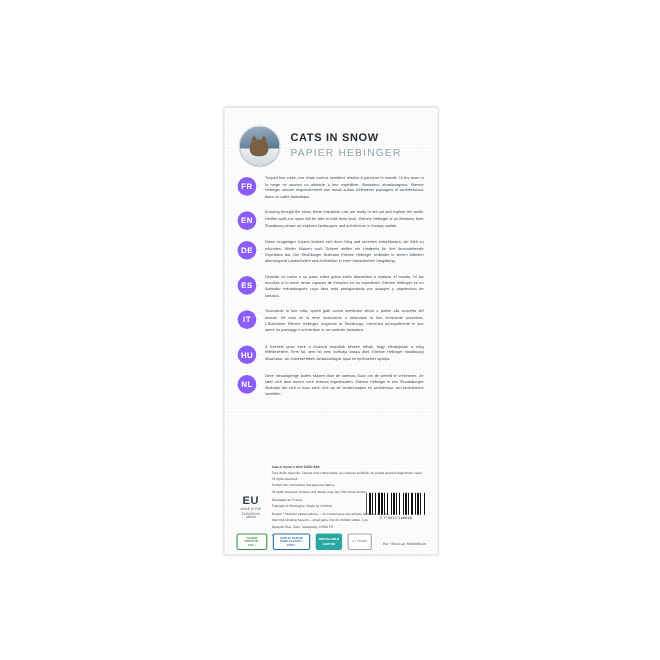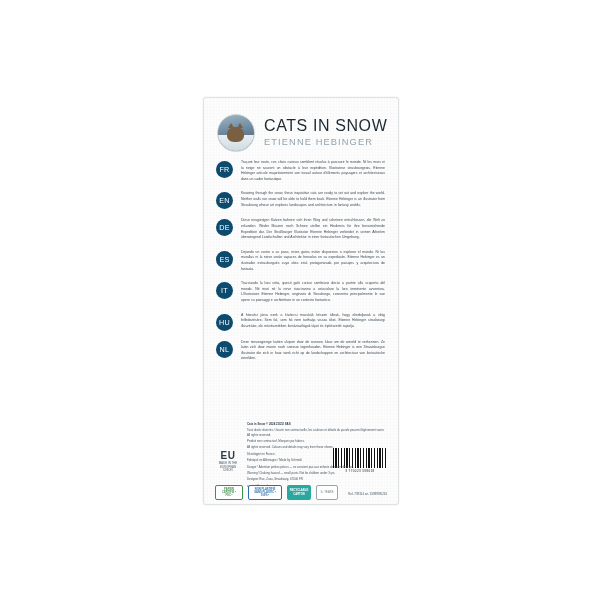--- a/index.html
+++ b/index.html
@@ -93,22 +93,22 @@
     border-bottom: 5px solid #7b5f43;
   }
   .cover-thumb .cat::before { left: 1px; }
   .cover-thumb .cat::after  { right: 1px; }
 
   .titles {
     margin-left: 9px;
     line-height: 1.05;
   }
   .title-main {
-    font-size: 16px;
-    font-weight: normal;
+    font-size: 10px;
+    font-weight: bold;
     letter-spacing: 0.6px;
     color: #1d2a33;
     white-space: nowrap;
   }
   .title-sub {
     font-size: 9.3px;
     letter-spacing: 1.1px;
     color: #8fa3ae;
     margin-top: 3px;
     white-space: nowrap;
@@ -127,24 +127,24 @@
     align-items: flex-start;
     padding: 0 12px 0 12px;
     margin-bottom: 9px;
   }
 
   .lang-badge {
     flex: none;
     width: 17px;
     height: 17px;
     border-radius: 50%;
-    background: #0c4a6e;
+    background: #8b5cf6;
     color: #ffffff;
     font-size: 7.2px;
-    font-weight: normal;
+    font-weight: bold;
     letter-spacing: 0.3px;
     display: flex;
     align-items: center;
     justify-content: center;
     margin-top: 1px;
   }
 
   .lang-text {
     margin-left: 8px;
     font-size: 3.45px;
@@ -298,21 +298,21 @@
 
   <div class="panel">
 
     <div class="header">
       <div class="cover-thumb">
         <div class="snow"></div>
         <div class="cat"></div>
       </div>
       <div class="titles">
         <div class="title-main">CATS IN SNOW</div>
-        <div class="title-sub">ETIENNE HEBINGER</div>
+        <div class="title-sub">PAPIER HEBINGER</div>
       </div>
     </div>
 
     <div class="lang-list">
 
       <div class="lang-row">
         <div class="lang-badge">FR</div>
         <div class="lang-text">Traçant leur route, ces chats curieux semblent résolus à parcourir le monde. Ni les murs ni la neige ne sauront un obstacle à leur expédition. Illustrateur strasbourgeois, Etienne Hebinger articule majoritairement son travail autour d'éléments paysagers et architecturaux dans un cadre fantastique.</div>
       </div>
 

